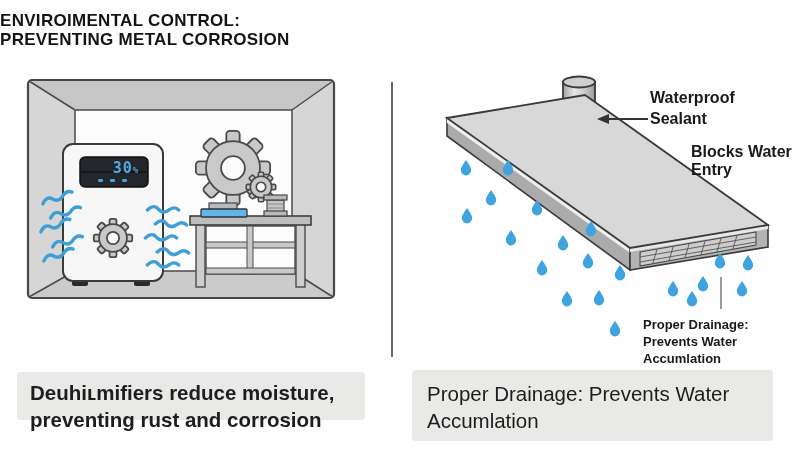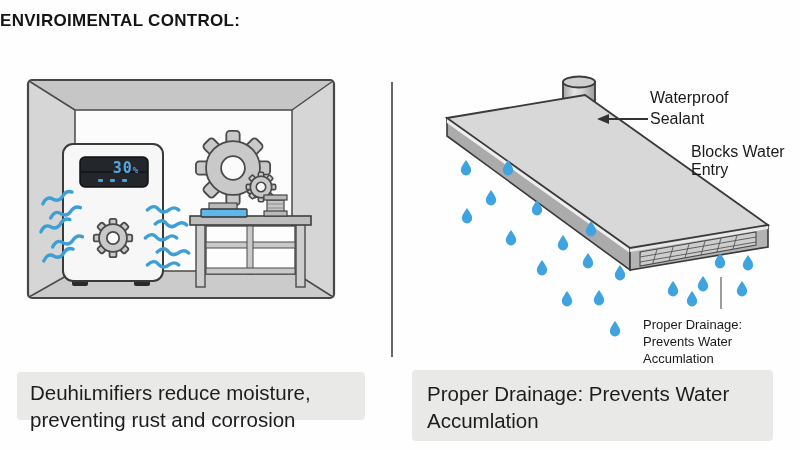--- a/index.html
+++ b/index.html
@@ -5,36 +5,37 @@
   html,body{margin:0;padding:0;background:#ffffff;}
   .stage{position:relative;width:800px;height:450px;background:#fefefe;overflow:hidden;
          font-family:"Liberation Sans","DejaVu Sans",sans-serif;}
   .title{position:absolute;top:11px;left:0;width:800px;text-align:left;
          font-size:17px;font-weight:bold;color:#141414;line-height:19px;letter-spacing:.3px;}
   svg{position:absolute;top:0;left:0;}
   .display-text{position:absolute;left:80px;top:159px;width:91px;text-align:center;
          font-family:"DejaVu Sans Mono",monospace;font-weight:bold;font-size:15px;
          color:#55a8dd;letter-spacing:1px;}
   .display-text .pct{font-size:9px;letter-spacing:0;}
-  .label{position:absolute;color:#1a1a1a;white-space:pre-line;}
+  .label{position:absolute;color:#1a1a1a;white-space:pre-line;font-weight:bold;}
   .lbl-sealant{left:650px;top:87px;font-size:16px;line-height:21px;}
   .lbl-blocks{left:650px;top:143px;font-size:16px;margin-left:41px;}
   .lbl-drain{left:643px;top:316px;width:150px;font-size:13px;line-height:17px;}
   .caption{position:absolute;background:#e9e9e7;border-radius:4px;color:#1d1d1d;
          font-size:20.5px;line-height:27px;white-space:pre-line;box-sizing:border-box;}
-  .cap-left{left:17px;top:372px;width:348px;height:48px;padding:7px 0 0 13px;}
+  .cap-left{left:17px;top:372px;width:348px;height:48px;padding:7px 0 0 13px;font-weight:bold;}
   .cap-right{left:412px;top:370px;width:361px;height:71px;padding:10px 0 0 15px;}
 </style>
 </head>
 <body>
 
 <div class="stage">
 
   <div class="title">
     <div>ENVIROIMENTAL CONTROL:</div>
+    <div>PREVENTING METAL CORROSION</div>
   </div>
 
   <svg width="800" height="450" viewBox="0 0 800 450">
     <defs>
       <path id="drop" d="M0,-7 C2.6,-3 5.2,0.2 5.2,3 A5.2,5.4 0 1,1 -5.2,3 C-5.2,0.2 -2.6,-3 0,-7 Z"></path>
       <path id="wave" d="M0,4 Q5.5,-3.5 11,1.5 Q16.5,6 22,-0.5 Q26.5,-4.5 31,-1.5" fill="none" stroke="#3d9fd6" stroke-width="3.4" stroke-linecap="round"></path>
       <g id="gear">
         <rect x="-2.3" y="-12.8" width="4.6" height="6.4" rx="1.2"></rect>
         <rect x="-2.3" y="-12.8" width="4.6" height="6.4" rx="1.2" transform="rotate(45)"></rect>
         <rect x="-2.3" y="-12.8" width="4.6" height="6.4" rx="1.2" transform="rotate(90)"></rect>

